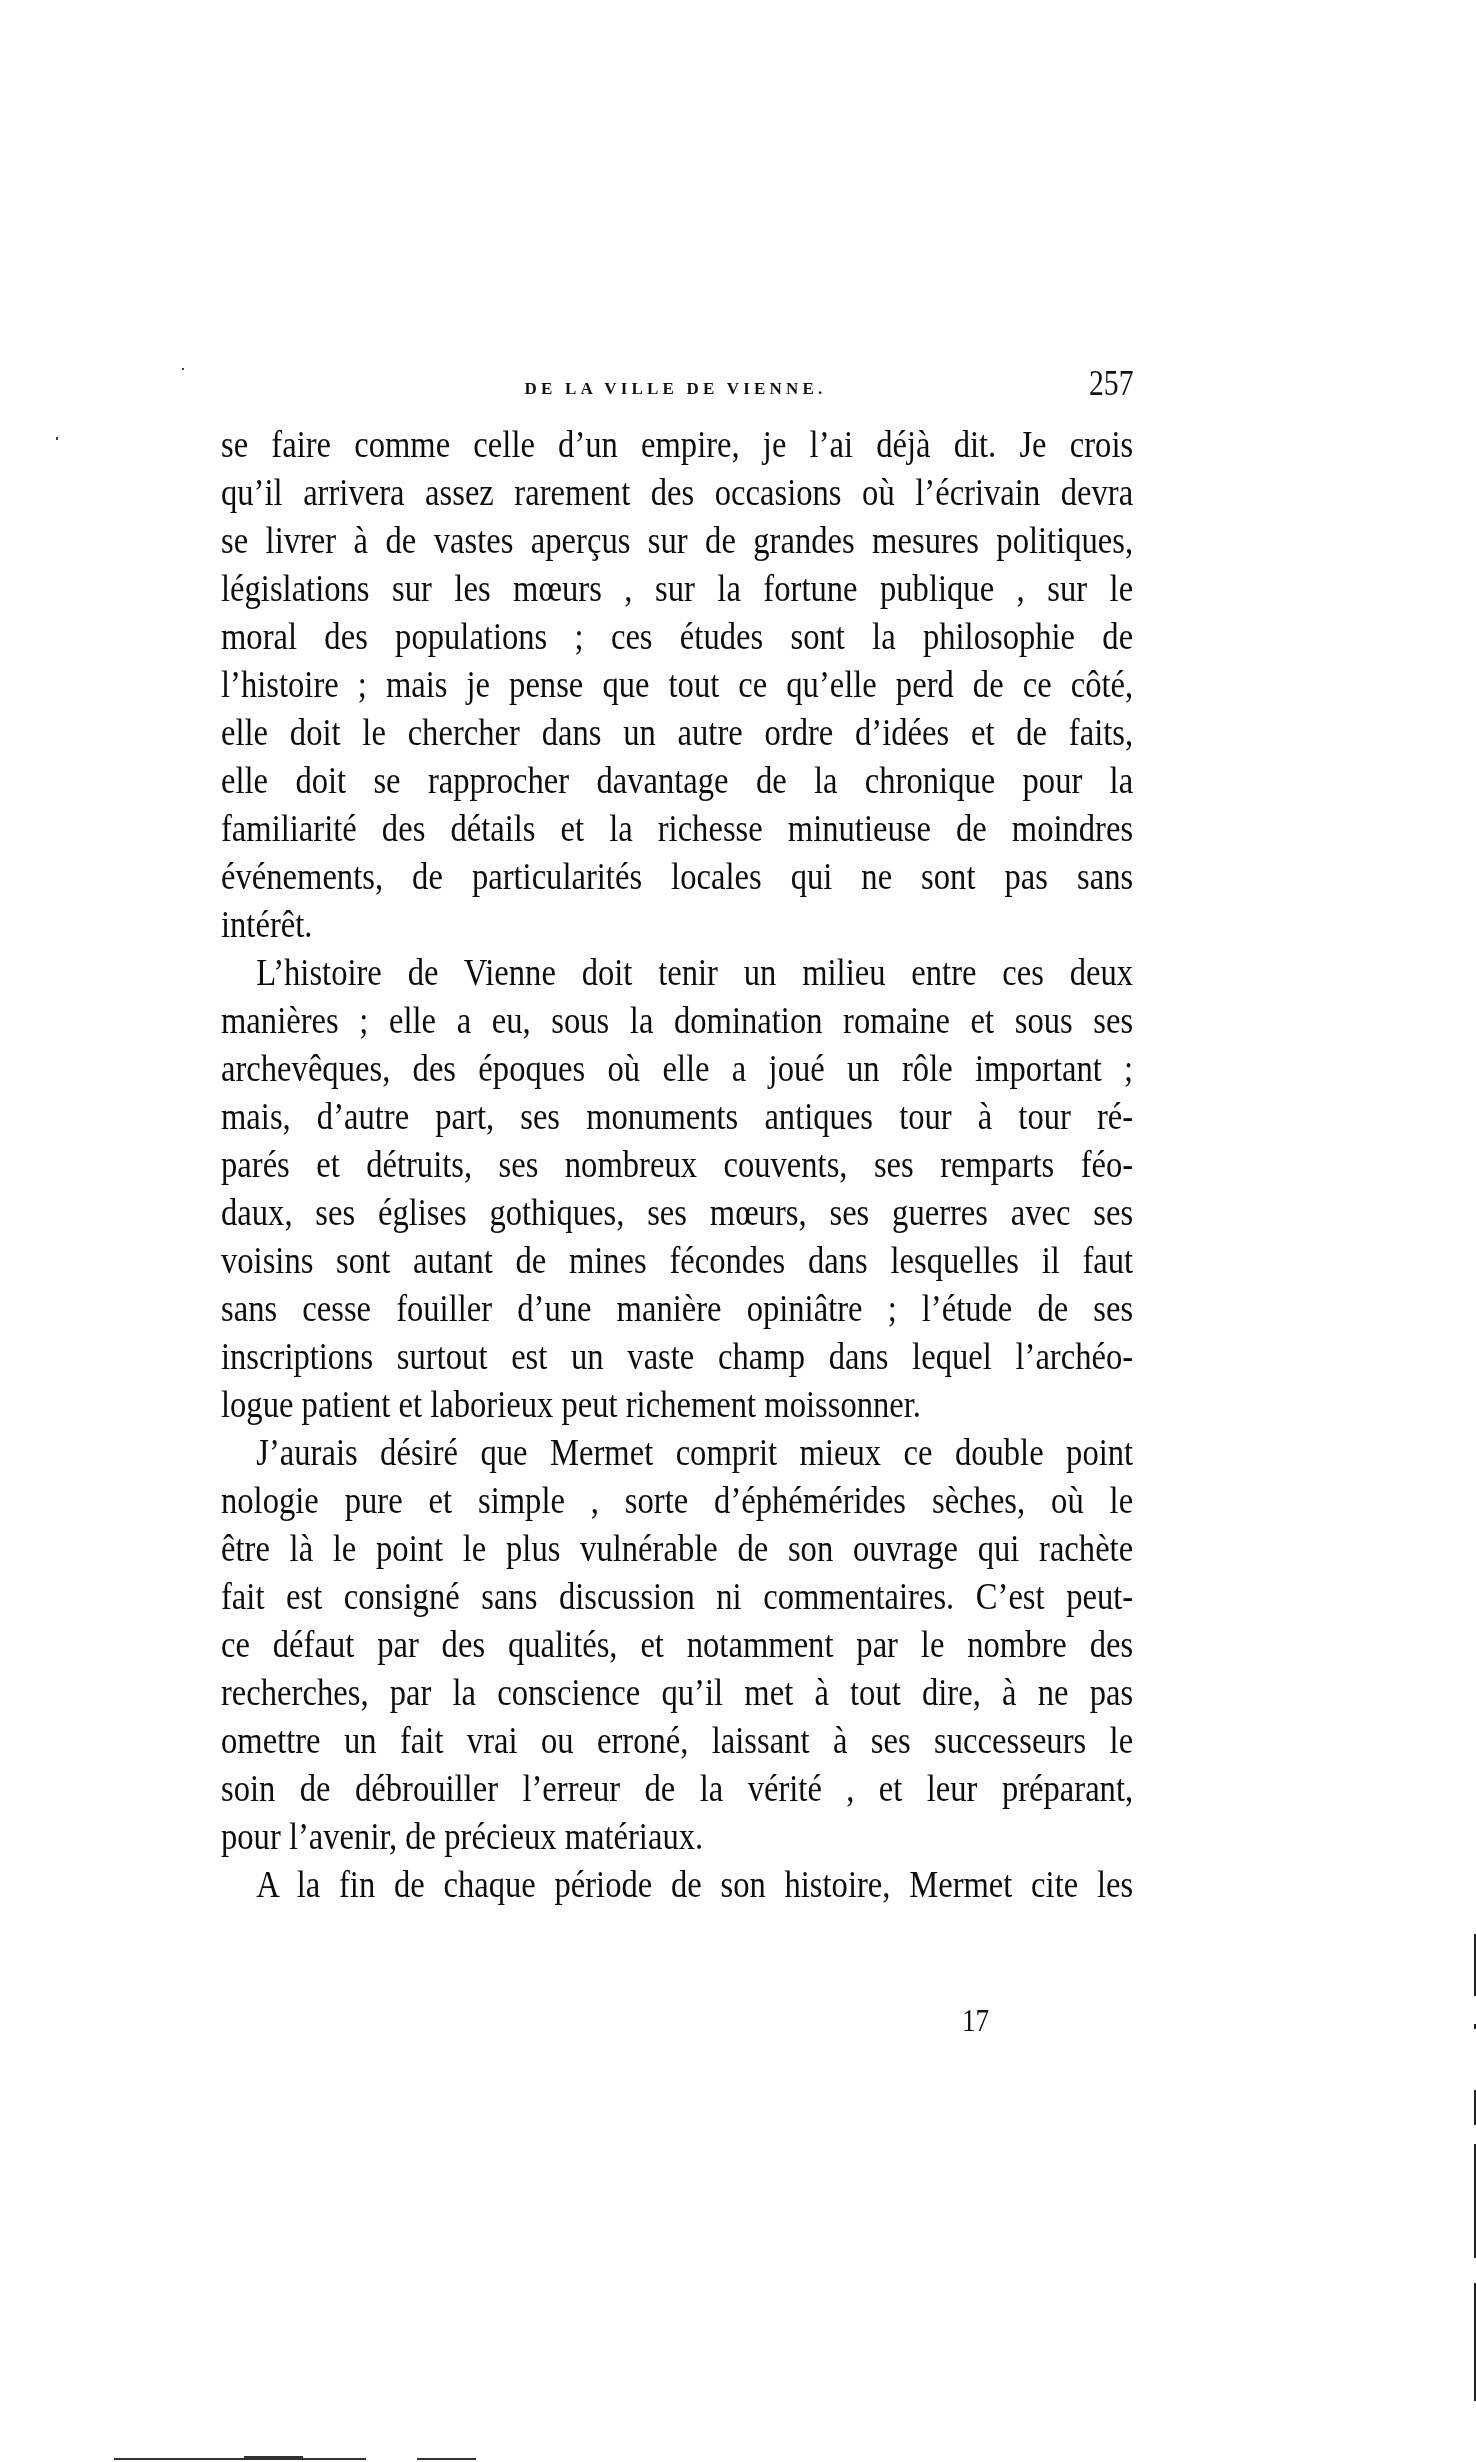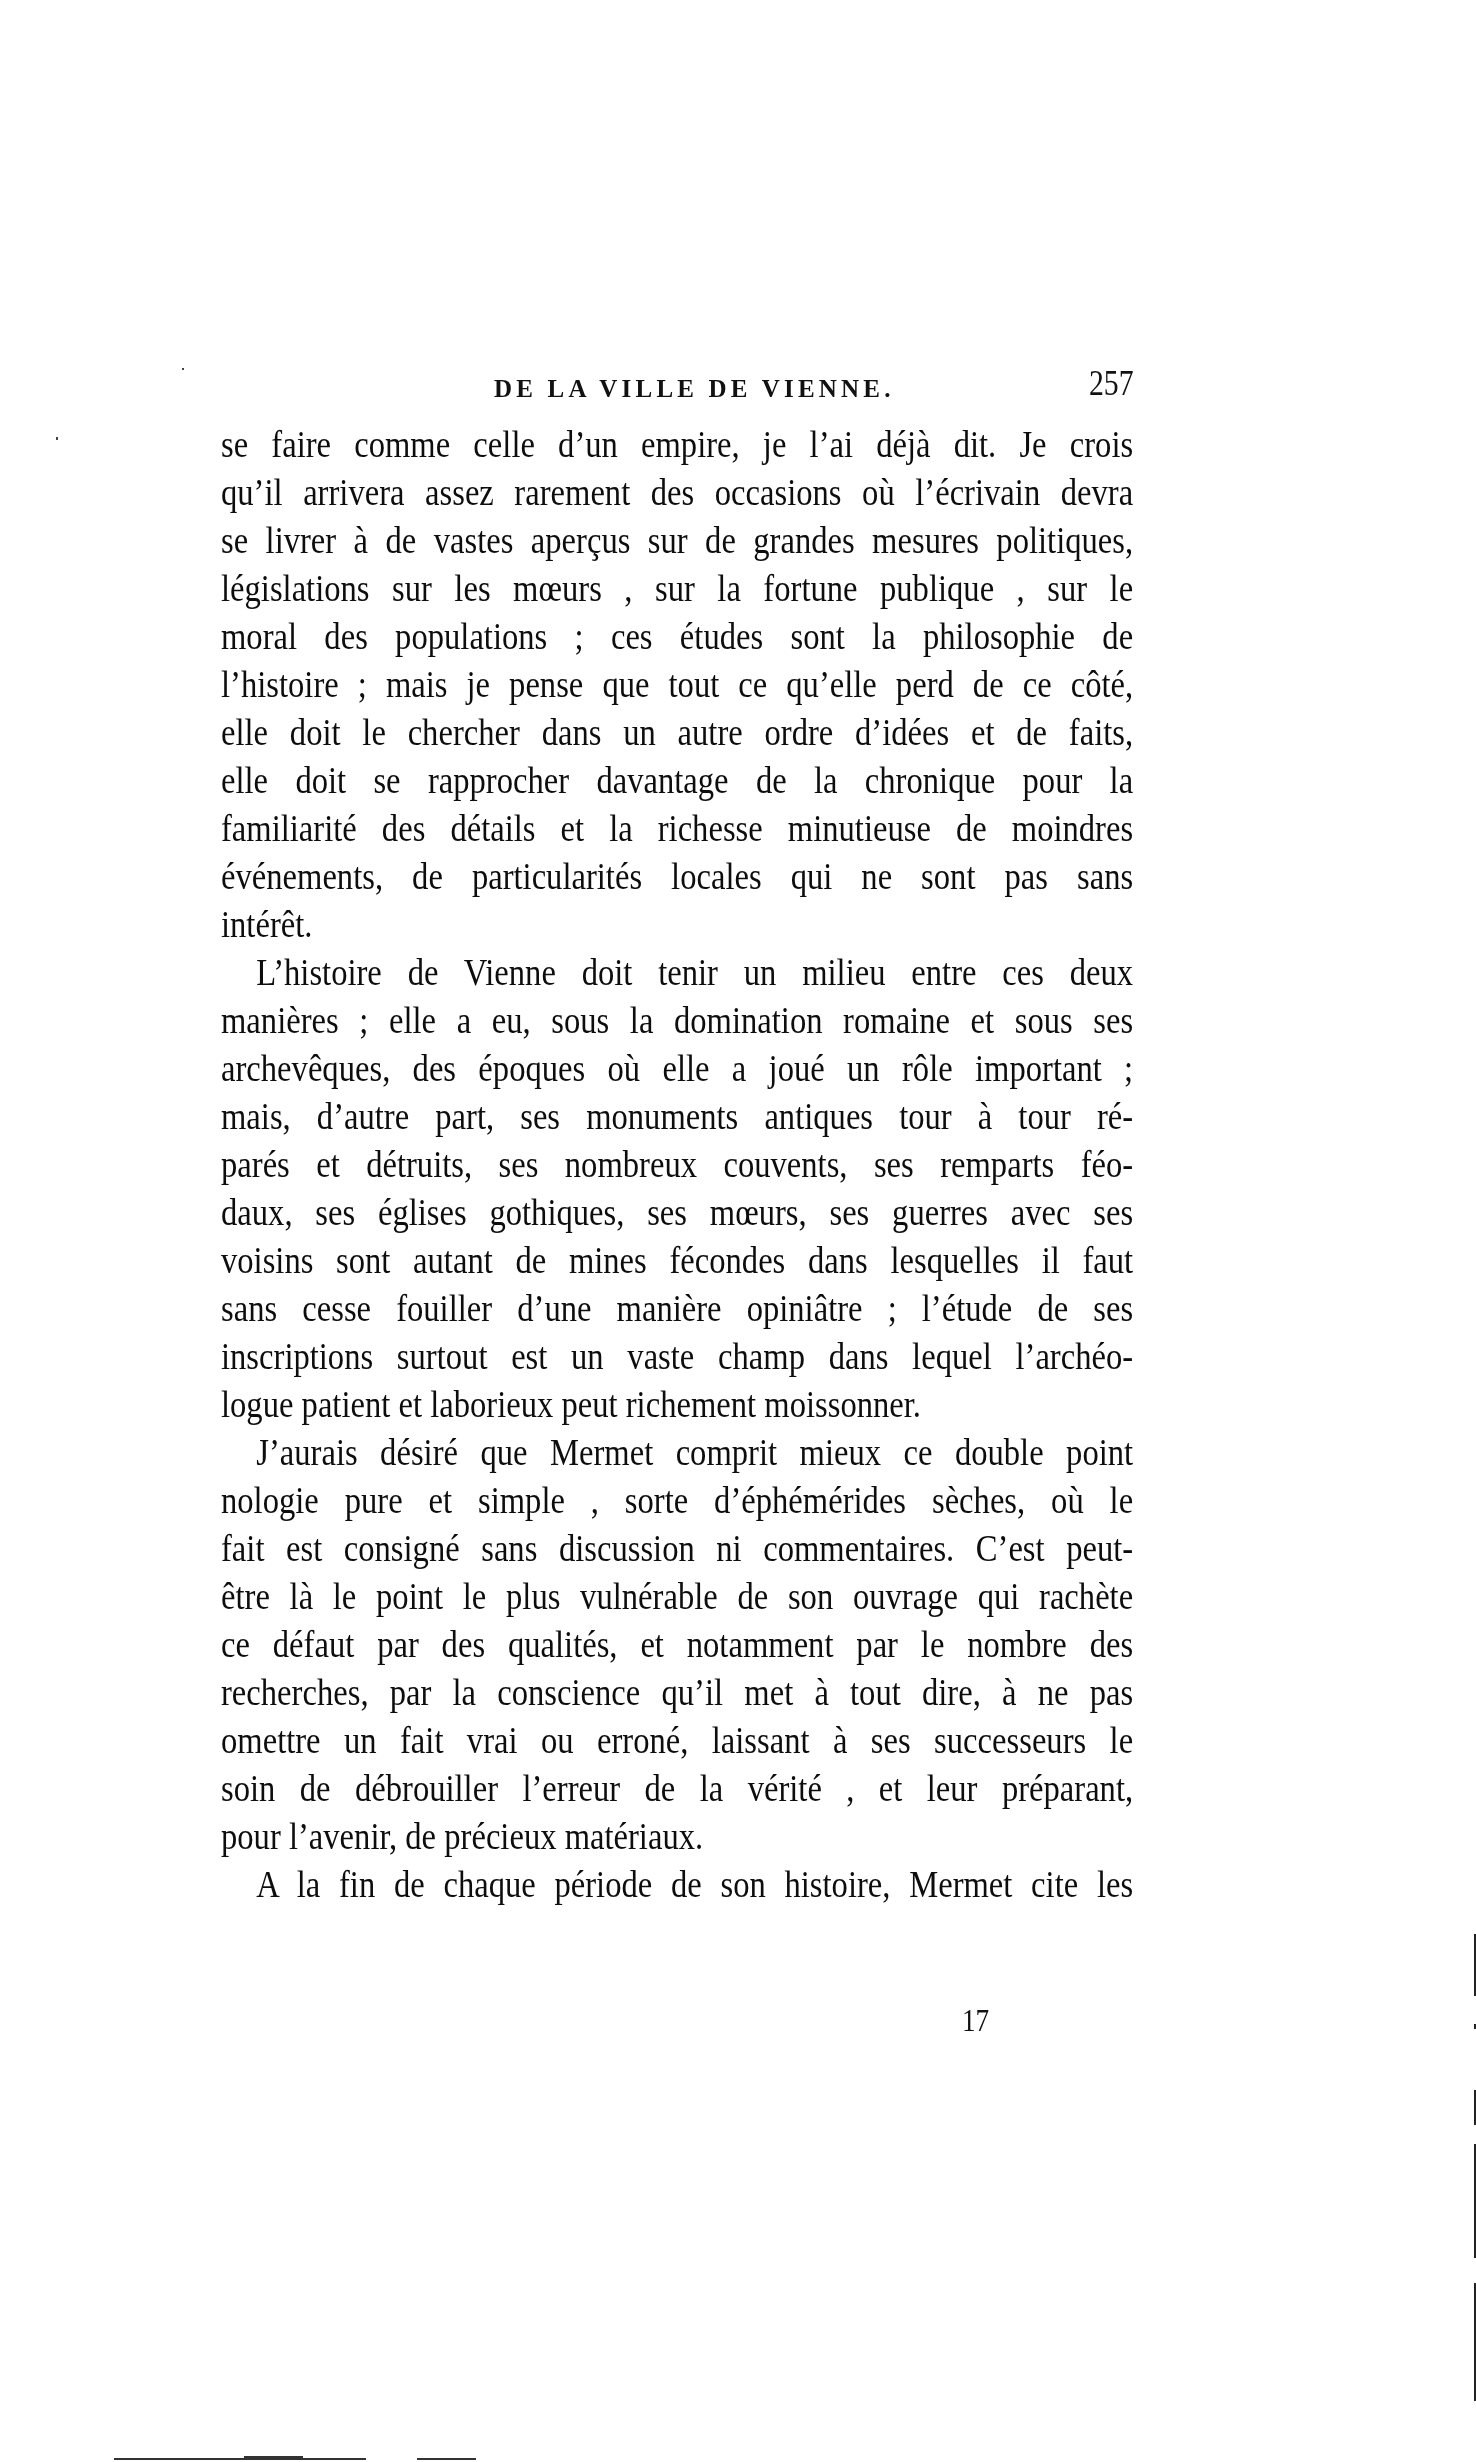--- a/index.html
+++ b/index.html
@@ -3,21 +3,21 @@
 <meta charset="utf-8">
 <style>
   html, body { margin:0; padding:0; background:#ffffff; }
   body { width:1477px; height:2462px; position:relative; overflow:hidden; }
   .page { position:absolute; left:0; top:0; width:1477px; height:2462px; background:#ffffff; }
 
   .running-head { position:absolute; left:221px; top:370px; width:912px; height:37px; }
   .running-title {
     position:absolute; left:273px; top:0; width:363px;
     font-family:"Liberation Serif", serif; font-weight:bold;
-    font-size:25px; line-height:37px; letter-spacing:4.2px; color:#111;
+    font-size:17px; line-height:37px; letter-spacing:4.2px; color:#111;
     text-align:center; white-space:nowrap;
   }
   .page-number {
     position:absolute; right:0; top:-5px;
     font-family:"Liberation Serif", serif; font-size:35px; line-height:37px; color:#111;
     transform:scaleX(0.85); transform-origin:right center;
   }
 
   .body-text { position:absolute; left:221px; top:421px; width:912px; }
   .line {
@@ -124,24 +124,24 @@
     </div>
 
     <div class="paragraph">
       <span class="line indent">
           <span class="inner">J’aurais désiré que Mermet comprit mieux ce double point</span>
         </span>
       <span class="line">
           <span class="inner">nologie pure et simple , sorte d’éphémérides sèches, où le</span>
         </span>
       <span class="line">
-          <span class="inner">fait est consigné sans discussion ni commentaires. C’est peut-</span>
+          <span class="inner">être là le point le plus vulnérable de son ouvrage qui rachète</span>
         </span>
       <span class="line">
-          <span class="inner">être là le point le plus vulnérable de son ouvrage qui rachète</span>
+          <span class="inner">fait est consigné sans discussion ni commentaires. C’est peut-</span>
         </span>
       <span class="line">
           <span class="inner">ce défaut par des qualités, et notamment par le nombre des</span>
         </span>
       <span class="line">
           <span class="inner">recherches, par la conscience qu’il met à tout dire, à ne pas</span>
         </span>
       <span class="line">
           <span class="inner">omettre un fait vrai ou erroné, laissant à ses successeurs le</span>
         </span>

